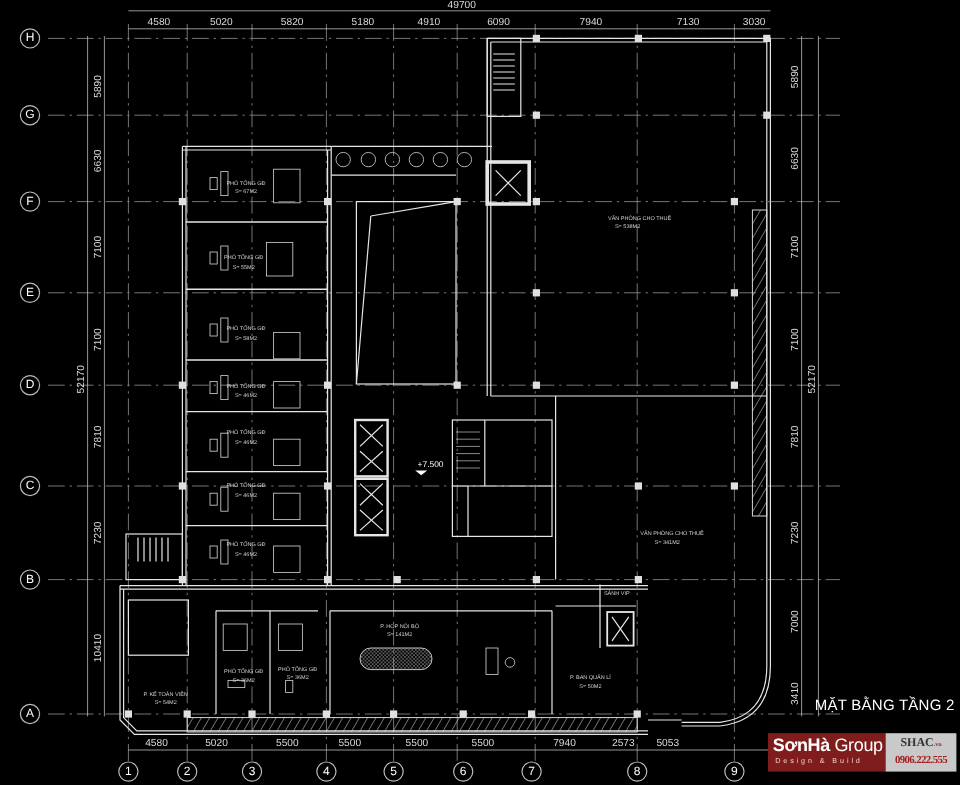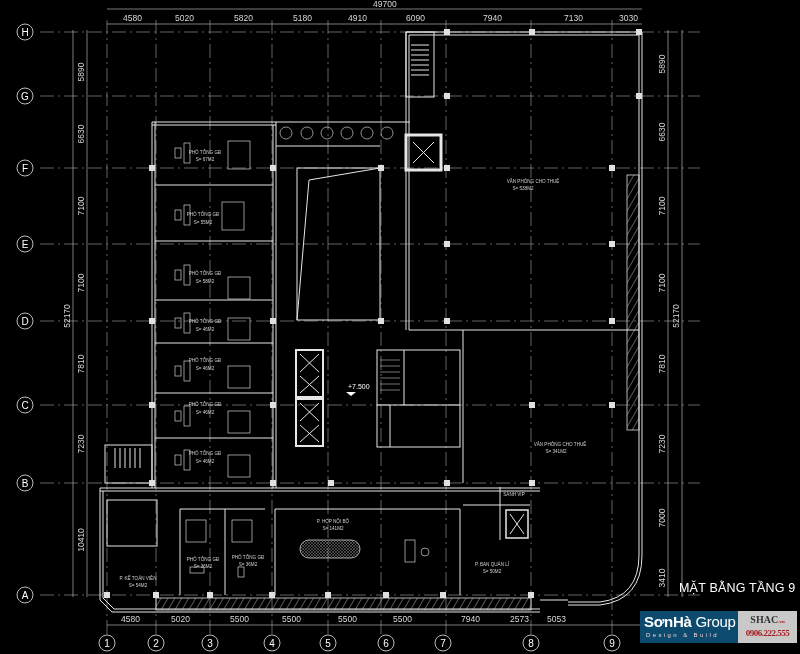--- a/index.html
+++ b/index.html
@@ -3,21 +3,21 @@
 <meta charset="utf-8">
 <style>
   html,body{margin:0;padding:0;background:#000;}
   body{width:800px;height:654px;overflow:hidden;position:relative;font-family:"Liberation Sans",sans-serif;}
   #plan{position:absolute;left:0;top:0;width:800px;height:654px;}
   .dim{fill:#d8d8d8;font-size:8.5px;font-family:"Liberation Sans",sans-serif;}
   .room{fill:#cfcfcf;font-size:4.6px;font-family:"Liberation Sans",sans-serif;}
   .axis-lbl{fill:#fff;font-size:10px;font-family:"Liberation Sans",sans-serif;text-anchor:middle;dominant-baseline:central;}
   .title{position:absolute;left:679px;top:581px;color:#fff;font-size:12.5px;letter-spacing:0.2px;}
   .logo{position:absolute;left:640px;top:611px;width:157px;height:32px;display:flex;}
-  .logo-red{background:#0c4a6e;width:98px;height:32px;position:relative;color:#fff;}
+  .logo-red{background:#7f1d1d;width:98px;height:32px;position:relative;color:#fff;}
   .logo-brand{position:absolute;left:4px;top:2px;font-size:15px;font-weight:bold;letter-spacing:-0.3px;}
   .logo-brand span{font-weight:normal;}
   .logo-sub{position:absolute;left:6px;top:21px;font-size:6px;letter-spacing:2.4px;color:#f2d0d0;}
   .logo-gray{background:#c9c9c9;flex:1;height:32px;position:relative;color:#7a1116;text-align:center;}
   .logo-shac{position:absolute;left:0;right:0;top:3px;font-family:"Liberation Serif",serif;font-weight:bold;font-size:10px;color:#333;}
   .logo-shac small{font-size:5px;color:#a61e22;}
   .logo-phone{position:absolute;left:0;right:0;top:17px;font-size:9px;font-weight:bold;color:#a61e22;font-family:Liberation Serif, serif;letter-spacing:-0.5px;}
 </style>
 </head>
 <body>
@@ -346,21 +346,21 @@
     <text class="room" x="523" y="190">S= 538M2</text>
 
     <text class="room" x="560" y="446">VĂN PHÒNG CHO THUÊ</text>
     <text class="room" x="556" y="453">S= 341M2</text>
   </g>
 
   <text x="348" y="389" fill="#fff" font-size="7" font-family="Liberation Sans, sans-serif">+7.500</text>
   <path d="M346 392 L356 392 L351 396 Z" fill="#fff"></path>
 </svg>
 
-<div class="title">MẶT BẰNG TẦNG 9</div>
+<div class="title">MẶT BẰNG TẦNG 2</div>
 
 <div class="logo">
   <div class="logo-red">
     <div class="logo-brand"><span style="font-weight:bold">SơnHà</span><span> Group</span></div>
     <div class="logo-sub">Design &amp; Build</div>
   </div>
   <div class="logo-gray">
     <div class="logo-shac"><span>SHAC</span><small>.vn</small></div>
     <div class="logo-phone">0906.222.555</div>
   </div>

